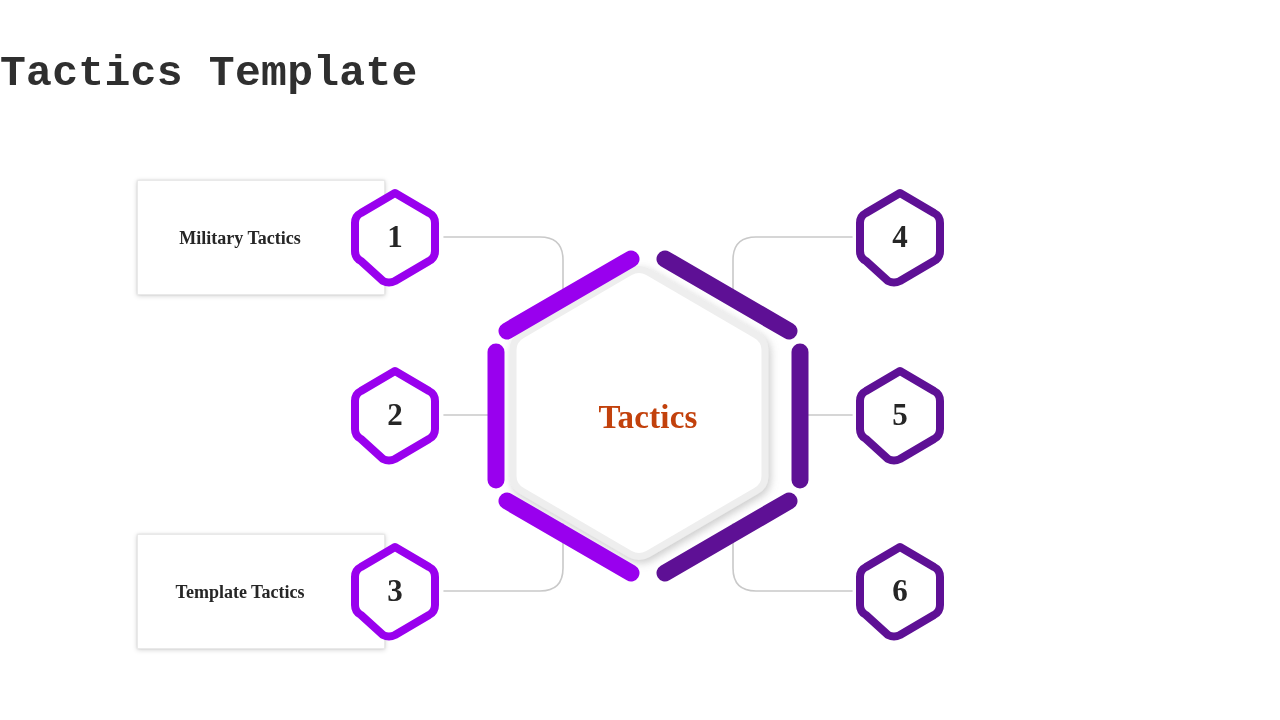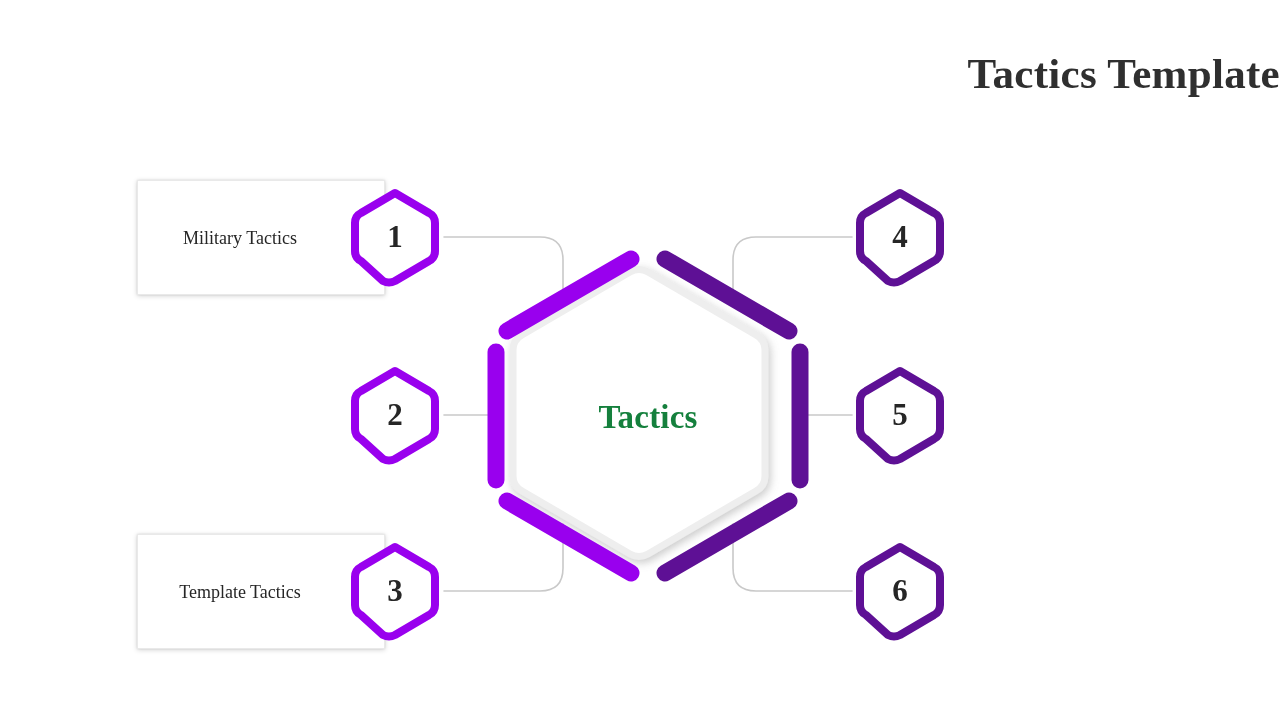--- a/index.html
+++ b/index.html
@@ -24,22 +24,22 @@
     height: 720px;
     background: #ffffff;
   }
 
   
   .slide-title {
     position: absolute;
     left: 0;
     top: 46px;
     width: 1280px;
-    text-align: right;
-    font-family: Liberation Serif, serif;
+    text-align: left;
+    font-family: Liberation Mono, monospace;
     font-weight: bold;
     font-size: 43px;
     line-height: 56px;
     letter-spacing: 0.3px;
     color: #2f2f2f;
     white-space: nowrap;
   }
 
   
   #connectors {
@@ -60,21 +60,21 @@
     box-shadow: 0 1px 5px rgba(0,0,0,0.17), 0 0 2px rgba(0,0,0,0.10);
     box-sizing: border-box;
   }
   .card-label {
     position: absolute;
     left: 0;
     top: 50%;
     transform: translateY(-50%);
     width: 248px;
     font-family: "Liberation Serif", "DejaVu Serif", serif;
-    font-weight: normal;
+    font-weight: bold;
     font-size: 18px;
     line-height: 24px;
     color: #262626;
     white-space: nowrap;
   }
   .card.left  .card-label { text-align: center; padding-right: 44px; box-sizing: border-box; }
   .card.right .card-label { text-align: center; padding-left: 44px;  box-sizing: border-box; }
 
   .card.left  { left: 137px; }
   .card.right { left: 908px; }
@@ -194,21 +194,21 @@
 
         <path d="M27 265 L151 337" stroke="#9900ee"></path>
 
         <path d="M185 23 L309 95" stroke="#5e1095"></path>
 
         <path d="M320 116 L320 244" stroke="#5e1095"></path>
 
         <path d="M309 265 L185 337" stroke="#5e1095"></path>
       </g>
     </svg>
-    <div class="hub-label" style="color: #15803d;">Tactics</div>
+    <div class="hub-label" style="color: #c2410c;">Tactics</div>
   </div>
 
   <div class="card left row1" style="border-color: rgb(233, 233, 233);">
     <div class="card-label">Military Tactics</div>
   </div>
   <div class="card left row3" style="border-color: rgb(233, 233, 233);">
     <div class="card-label">Template Tactics</div>
   </div>
 
 

